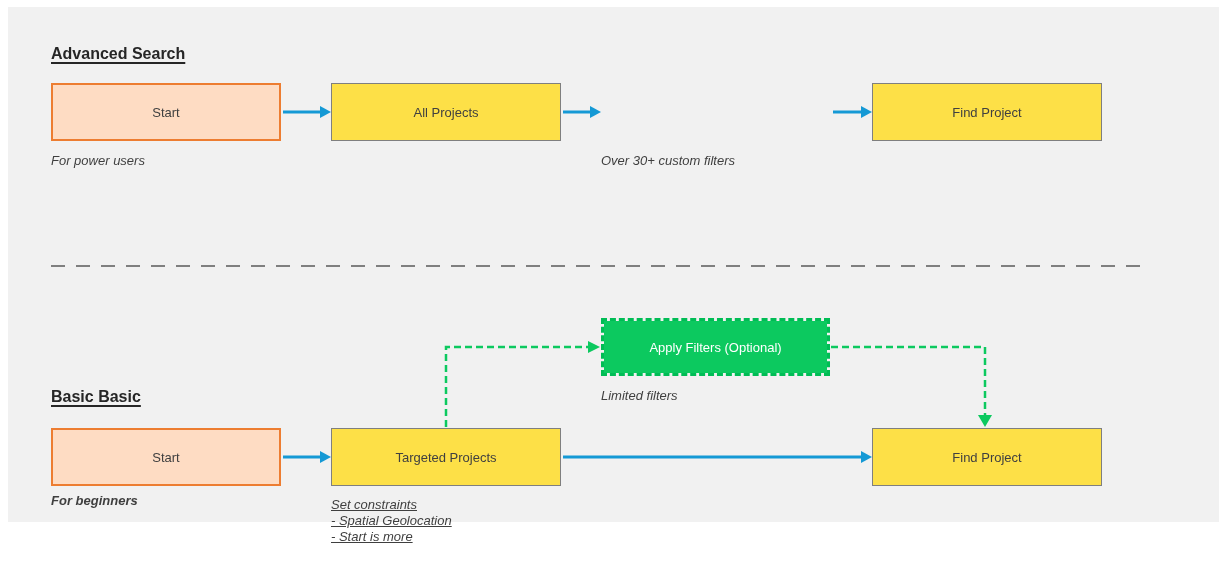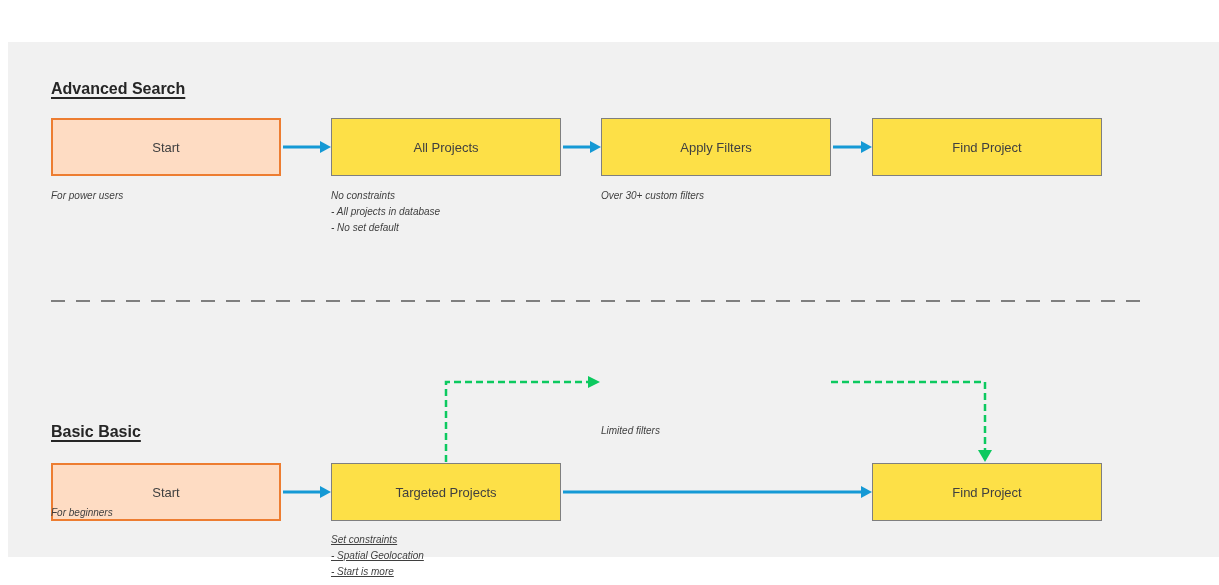--- a/index.html
+++ b/index.html
@@ -1,17 +1,17 @@
 <!DOCTYPE html>
 <html style="--background: #f1f1f1; --accent-blue: #1599d5; --flow-green: #0cc95f; --green-border: #00bd55; --orange-fill: #fedcc3; --orange-border: #ed7d31; --box-border: #7f7f7f; --divider-gray: #7f7f7f; --heading-text: #262626; --text-dark: #404040; --caption-text: #3f3f3f;"><head>
 <meta charset="utf-8">
 <style>
   * { margin: 0; padding: 0; box-sizing: border-box; }
   html, body { width: 1219px; height: 585px; font-family: "Liberation Sans", "DejaVu Sans", sans-serif; background: #ffffff; overflow: hidden; }
-  .canvas { position: absolute; left: 0; top: 0; width: 1219px; height: 522px; background: var(--background, #f1f1f1); margin-top: 35px; }
+  .canvas { position: absolute; left: 0; top: 0; width: 1219px; height: 522px; background: var(--background, #f1f1f1); }
   .edge-strip-left { position: absolute; left: 0; top: 0; width: 8px; height: 585px; background: #ffffff; }
   .edge-strip-top { position: absolute; left: 0; top: 0; width: 1219px; height: 7px; background: #ffffff; }
 
   .section-title {
     position: absolute;
     font-size: 16px;
     font-weight: bold;
     color: var(--heading-text, #262626);
     text-decoration: underline;
     text-decoration-thickness: 2px;
@@ -38,21 +38,21 @@
   .node.optional {
     width: 229px;
     background: var(--flow-green, #0cc95f);
     background-clip: padding-box;
     border: 3px dashed var(--green-border, #00bd55);
     color: #ffffff;
   }
 
   .caption {
     position: absolute;
-    font-size: 10px;
+    font-size: 13px;
     font-style: italic;
     color: var(--caption-text, #3f3f3f);
     line-height: 16px;
     white-space: nowrap;
   }
 
   svg.connectors { position: absolute; left: 0; top: 0; width: 1219px; height: 585px; pointer-events: none; }
   .blue-line { stroke: var(--accent-blue, #1599d5); stroke-width: 3; fill: none; }
   .blue-head { fill: var(--accent-blue, #1599d5); stroke: none; }
   .green-line { stroke: var(--flow-green, #0cc95f); stroke-width: 2.5; fill: none; stroke-dasharray: 7 4; }
@@ -99,38 +99,33 @@
     <g>
       <polyline class="green-line" points="831,347 985,347 985,416"></polyline>
       <polygon class="green-head" points="985,427 978,415 992,415"></polygon>
     </g>
   </svg>
 
   <div class="section-title" style="left:51px; top:45px;">Advanced Search</div>
 
   <div class="node start" style="left:51px; top:83px;">Start</div>
   <div class="node" style="left:331px; top:83px;">All Projects</div>
-  <div class="node" style="left:601px; top:83px;">Apply Filters</div>
   <div class="node" style="left:872px; top:83px;">Find Project</div>
 
   <div class="caption" style="left:51px; top:153px;">For power users</div>
-  <div class="caption" style="left:331px; top:153px;">
-    <div>No constraints</div>
-    <div>- All projects in database</div>
-    <div>- No set default</div>
-  </div>
   <div class="caption" style="left:601px; top:153px;">Over 30+ custom filters</div>
 
+  <div class="node optional" style="left:601px; top:318px;">Apply Filters (Optional)</div>
   <div class="caption" style="left:601px; top:388px;">Limited filters</div>
 
   <div class="section-title" style="left:51px; top:388px;">Basic Basic</div>
 
   <div class="node start" style="left:51px; top:428px;">Start</div>
   <div class="node" style="left:331px; top:428px;">Targeted Projects</div>
   <div class="node" style="left:872px; top:428px;">Find Project</div>
 
-  <div class="caption" style="left:51px; top:470px;">For beginners</div>
+  <div class="caption" style="left:51px; top:493px;font-weight:bold;">For beginners</div>
   <div class="caption" style="left:331px; top:497px;text-decoration:underline;">
     <div>Set constraints</div>
     <div>- Spatial Geolocation</div>
     <div>- Start is more</div>
   </div>
 </div>
 
 </body></html>

